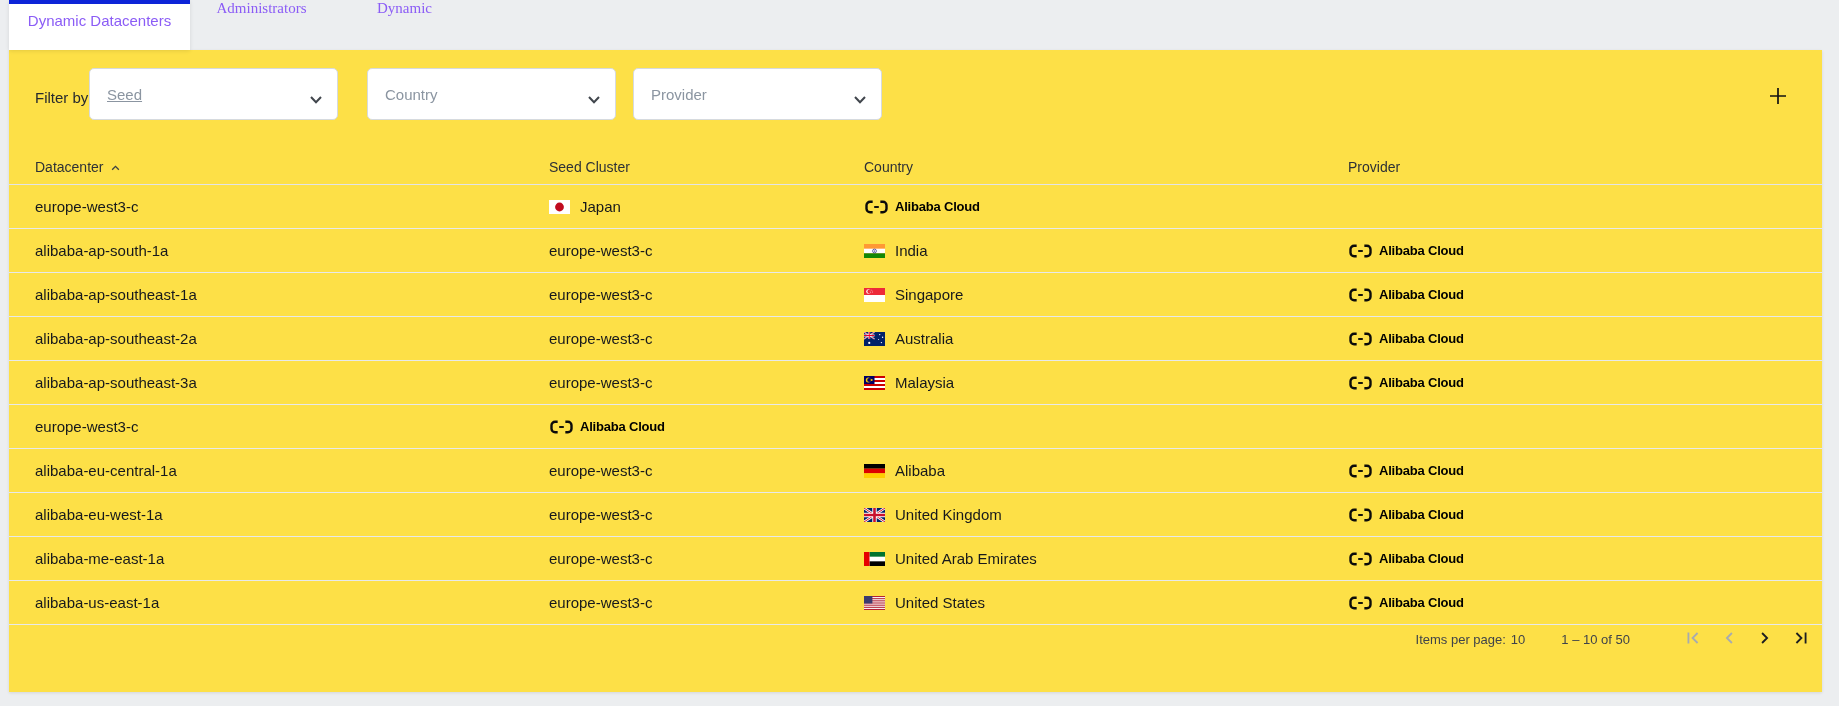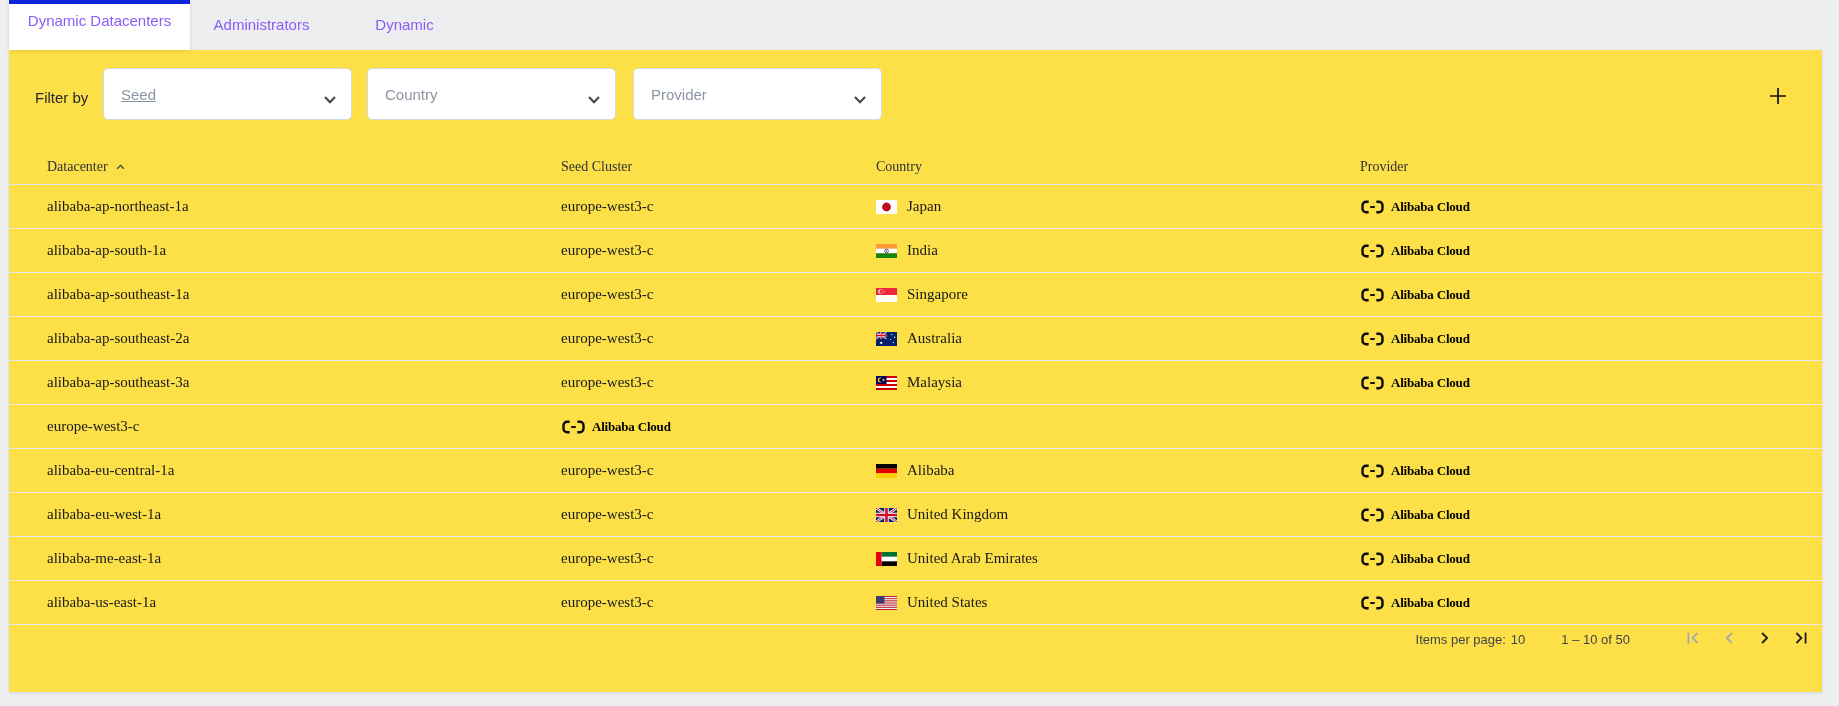--- a/index.html
+++ b/index.html
@@ -15,48 +15,48 @@
     display:flex; align-items:flex-start; justify-content:center;
     font-size:15px; color:#8b5cf6; cursor:pointer; box-sizing:border-box;
     white-space:nowrap;
   }
   .tab.active {
     width:181px; background:#fff;
     border-top:4px solid #0d24d8;
     padding-top:8px;
     box-shadow:0 1px 4px rgba(0,0,0,0.10);
   }
-  .tab.inactive { width:143px; padding-top:16px; }
+  .tab.inactive { width:143px; padding-top:0;font-family:Liberation Serif, serif; }
   
   .panel {
     position:absolute; left:9px; top:50px; width:1813px; height:642px;
     background:#fde047; box-shadow:0 1px 3px rgba(0,0,0,0.10); z-index:1;
   }
   
   .filter-label {
     position:absolute; left:26px; top:39px; font-size:15px; color:#26292e;
   }
   .dd {
     position:absolute; top:18px; width:249px; height:52px; box-sizing:border-box;
     border:1px solid #d6dade; border-radius:5px; background:#fff;
     display:flex; align-items:center; padding:0 40px 0 17px;
     color:#8b95a1; font-size:15px; cursor:pointer;
   }
   .dd .chev { position:absolute; right:15px; top:50%; margin-top:-4px; }
-  .dd-seed { left:94px;text-decoration:underline; } .dd-country { left:358px; } .dd-provider { left:624px; }
+  .dd-seed { left:80px;text-decoration:underline; } .dd-country { left:358px; } .dd-provider { left:624px; }
   .add-btn {
     position:absolute; top:27px; right:24px; width:40px; height:40px;
     display:flex; align-items:center; justify-content:center;
     background:none; border:none; padding:0; cursor:pointer;
   }
   
   .table { position:absolute; left:0; right:0; top:100px; }
   .thead, .trow {
     display:grid; grid-template-columns:514px 315px 484px 1fr;
-    padding:0 38px; align-items:center;font-family:Liberation Serif, serif;
+    padding:0 26px; align-items:center;
   }
   .thead { height:34px; border-bottom:1px solid #e2e4e7; font-size:14px; color:#2d3136; }
   .th { display:flex; align-items:center; cursor:pointer; }
   .th .sort { margin-left:7px; margin-top:2px; }
   .trow { height:43px; border-bottom:1px solid #e7e9eb; font-size:15px; color:#17191c; cursor:pointer; }
   .c-country { display:flex; align-items:center; }
   .flag { display:inline-flex; width:21px; height:14px; margin-right:10px; flex:none; }
   .flag svg { display:block; }
   .c-prov { display:flex; align-items:flex-start; }
   .alogo { display:inline-flex; margin-right:6px; flex:none; }
@@ -145,21 +145,20 @@
       </div>
       <div class="th">
         <span>Country</span>
       </div>
       <div class="th">
         <span>Provider</span>
       </div>
     </div>
     <div id="tbody">
   <div class="trow">
-    <div class="cell c-dc">alibaba-ap-northeast-1a</div>
     <div class="cell c-seed">europe-west3-c</div>
     <div class="cell c-country">
       <span class="flag">
               <svg width="21" height="14" viewBox="0 0 21 14">
                 <rect width="21" height="14" fill="#fff"></rect>
                 <circle cx="10.5" cy="7" r="4.4" fill="#c00b1e"></circle>
               </svg>
             </span>
       <span class="cname">Japan</span>
     </div>

